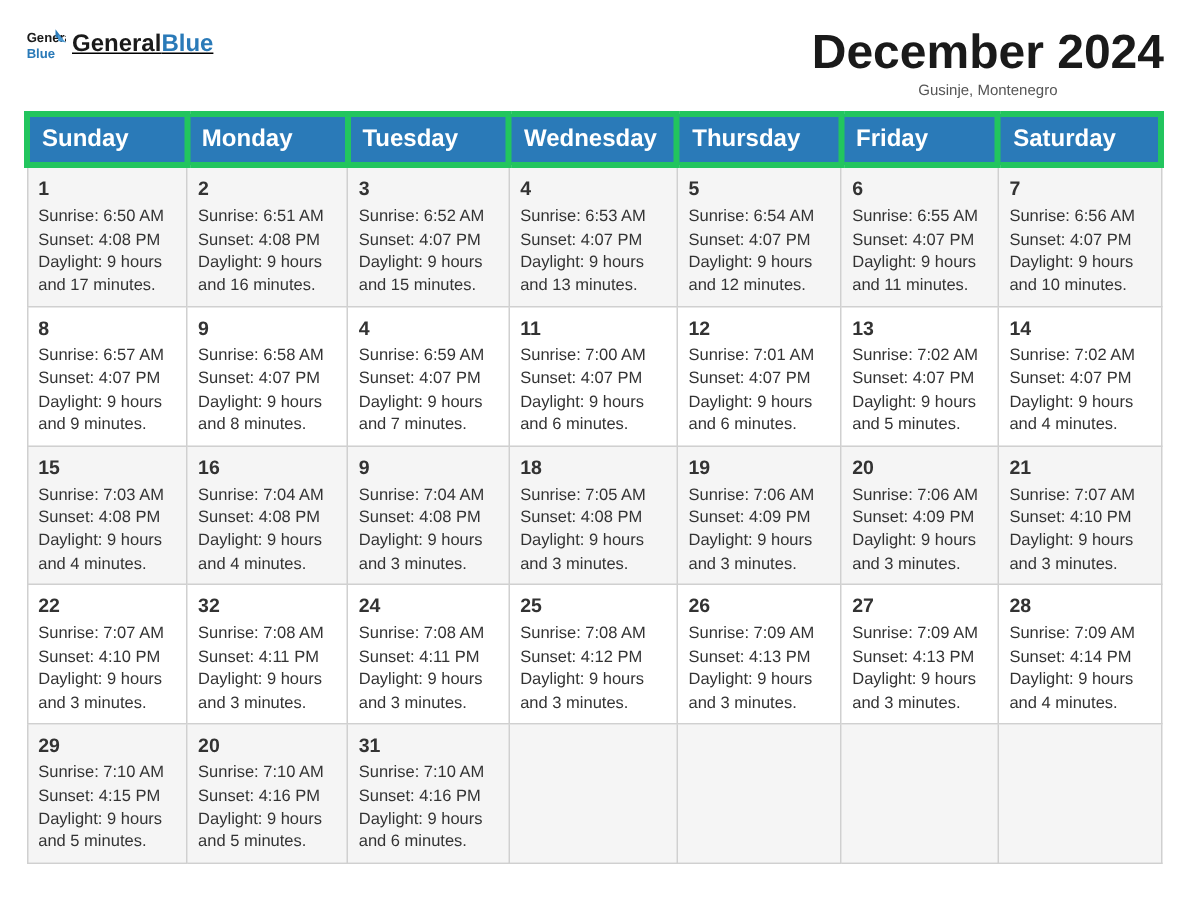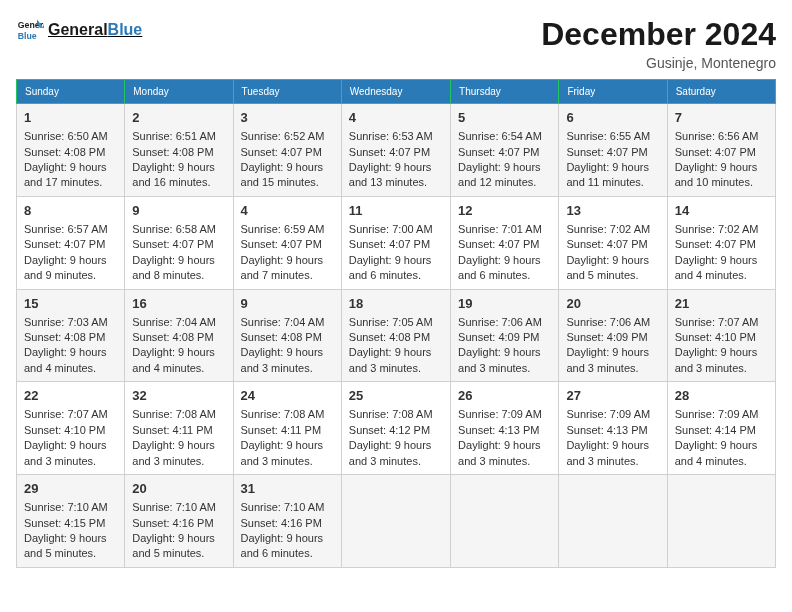--- a/index.html
+++ b/index.html
@@ -19,45 +19,45 @@
     .logo {
       display: flex;
       align-items: center;
       gap: 4px;
     }
     .logo-icon {
       width: 28px;
       height: 28px;
     }
     .title-area {
-      text-align: right;
+      text-align: center;
     }
     .month-title {
       font-size: 32px;
       font-weight: bold;
       color: #1a1a1a;
     }
     .location-title {
-      font-size: 14px;
+      font-size: 10px;
       color: #555;
       margin-top: 2px;
     }
     table {
       width: 100%;
       border-collapse: collapse;
       font-size: 11px;
     }
     thead tr th {
       background-color: #2a7ab8;
       color: #fff;
-      font-weight: normal;
-      font-size: 10px;
+      font-weight: bold;
+      font-size: 16px;
       padding: 6px 8px;
       text-align: left;
-      border: 1px solid #22c55e;
+      border: 4px solid #22c55e;
     }
     tbody tr td {
       vertical-align: top;
       padding: 5px 7px;
       border: 1px solid #d0d0d0;
       width: 113px;
       min-height: 70px;
       background: #fff;
       color: #333;
       line-height: 1.4;

